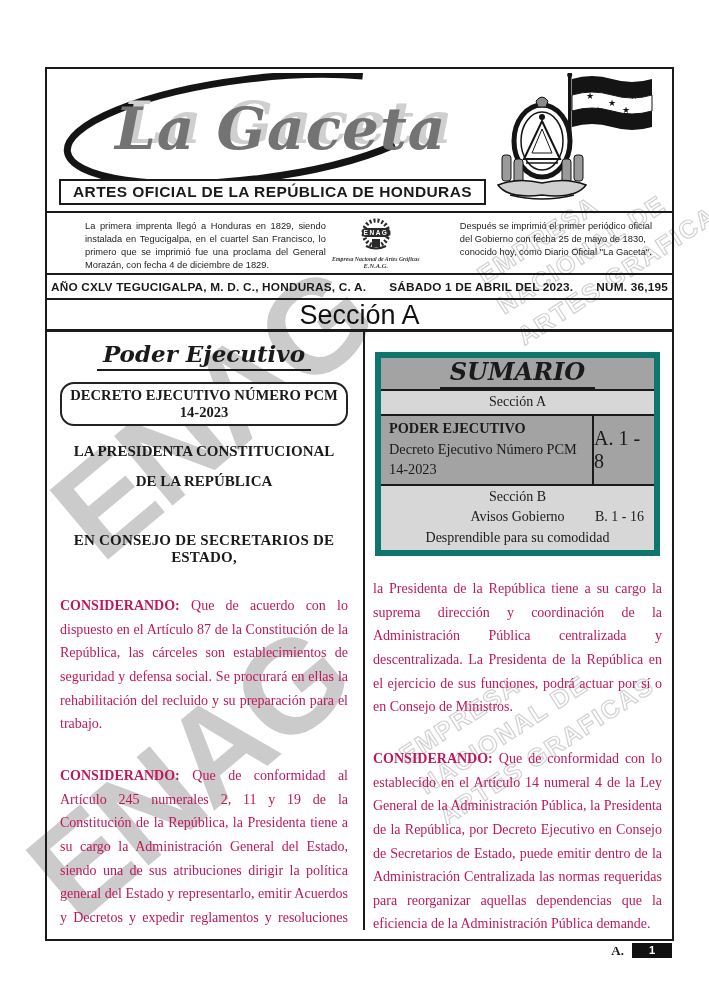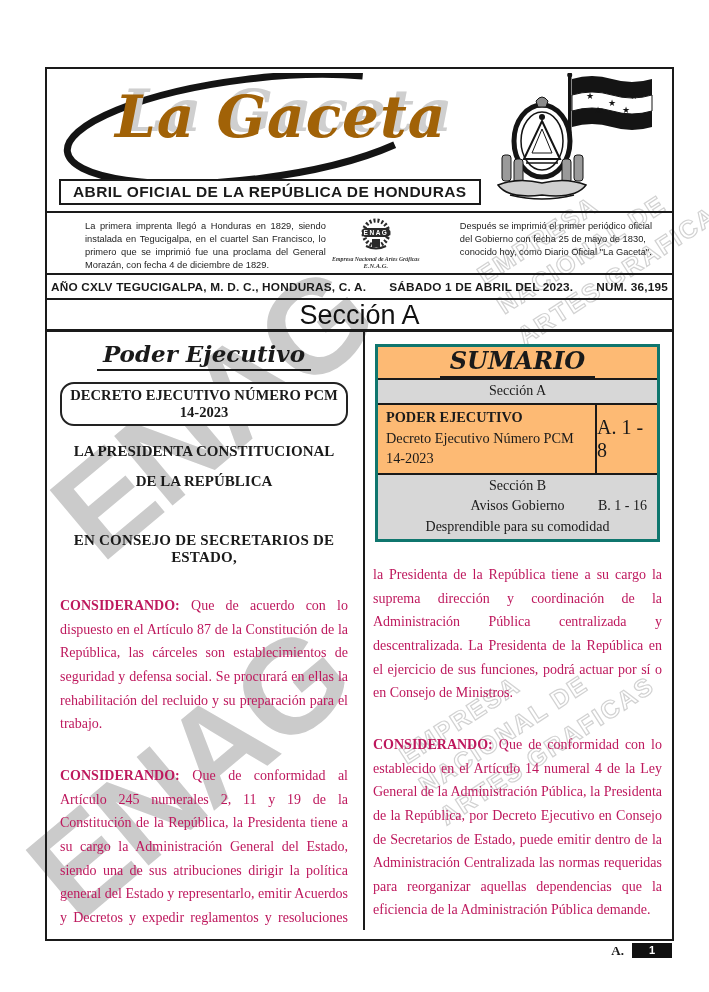--- a/index.html
+++ b/index.html
@@ -28,23 +28,23 @@
   .wm-outline.c2 { left:392px; top:742px; transform:rotate(-33deg); }
   
   .frame {
     position:absolute; left:45px; top:67px; width:629px; height:874px;
     border:2px solid #1a1a1a; z-index:1; background:transparent;
   }
   
   .masthead { position:relative; height:144px; border-bottom:2px solid #1a1a1a; }
   .logo-wrap { position:absolute; left:10px; top:4px; width:420px; height:112px; }
   .gazette-title {
-    position:absolute; left:58px; top:10px; width:360px;
+    position:absolute; left:58px; top:22px; width:360px;
     font-family:"DejaVu Serif", serif; font-style:italic; font-weight:bold;
-    font-size:58px; letter-spacing:1px; color:#a16207;
+    font-size:58px; letter-spacing:1px; color:#737373;
     text-shadow:7px -6px 0 #cfcfcf; white-space:nowrap;
   }
   .subtitle-box {
     position:absolute; left:12px; bottom:6px;
     border:2px solid #1a1a1a; padding:2px 12px;
     font-family:"Liberation Sans", sans-serif; font-weight:bold; font-size:15.5px;
     letter-spacing:.4px; background:#fff; white-space:nowrap;
   }
   .arms-wrap { position:absolute; right:14px; top:4px; width:178px; height:140px; }
   
@@ -100,21 +100,21 @@
   .cap-line.l3 { margin-top:42px; letter-spacing:.2px; }
   .para {
     text-align:justify; font-size:14px; line-height:1.69; color:#be185d;
   }
   .para .lead { font-weight:bold; }
   .col-left .para.p1 { margin-top:28px; }
   .col-left .para.p2 { margin-top:28px; }
   .col-right .para.p1 { margin-top:21px; }
   .col-right .para.p2 { margin-top:28px; }
   
-  .sumario { border:3px solid #0f766e; margin:12px 2px 0; background:#fdba74; }
+  .sumario { border:6px solid #0f766e; margin:20px 2px 0; background:#a3a3a3; }
   .sumario-title {
     text-align:center; font-family:"DejaVu Serif", serif; font-weight:bold;
     font-style:italic; font-size:24px; padding:0 0 3px; line-height:1.15;
   }
   .sumario-title span { border-bottom:2.5px solid #1a1a1a; padding:0 10px 1px; }
   .sum-row-gray {
     background:#d7d7d7; border-top:2px solid #1a1a1a; text-align:center;
     font-size:14px; line-height:1.45; padding:1px 0 2px; position:relative;
   }
   .sum-entry { display:flex; border-top:2px solid #1a1a1a; }
@@ -161,21 +161,21 @@
 
   <div class="frame">
 
     <div class="masthead">
       <div class="logo-wrap">
         <svg width="420" height="112" viewBox="0 0 420 112">
           <ellipse cx="195" cy="56" rx="186" ry="50" fill="none" stroke="#141414" stroke-width="7" transform="rotate(-7 195 56)" stroke-dasharray="660 140" stroke-dashoffset="-60"></ellipse>
         </svg>
         <div class="gazette-title">La Gaceta</div>
       </div>
-      <div class="subtitle-box">ABRIL OFICIAL DE LA REPÚBLICA DE HONDURAS</div>
+      <div class="subtitle-box">ARTES OFICIAL DE LA REPÚBLICA DE HONDURAS</div>
       <div class="arms-wrap">
         <svg width="178" height="140" viewBox="0 0 178 140">
 
           <rect x="88" y="0" width="3.5" height="60" fill="#141414"></rect>
           <circle cx="89.7" cy="2" r="2.5" fill="#141414"></circle>
 
           <path d="M92 6 Q112 0 132 6 T172 6 L172 22 Q152 28 132 22 T92 22 Z" fill="#141414"></path>
           <path d="M92 22 Q112 16 132 22 T172 22 L172 38 Q152 44 132 38 T92 38 Z" fill="#ffffff" stroke="#141414" stroke-width="1"></path>
           <path d="M92 38 Q112 32 132 38 T172 38 L172 54 Q152 60 132 54 T92 54 Z" fill="#141414"></path>
 

